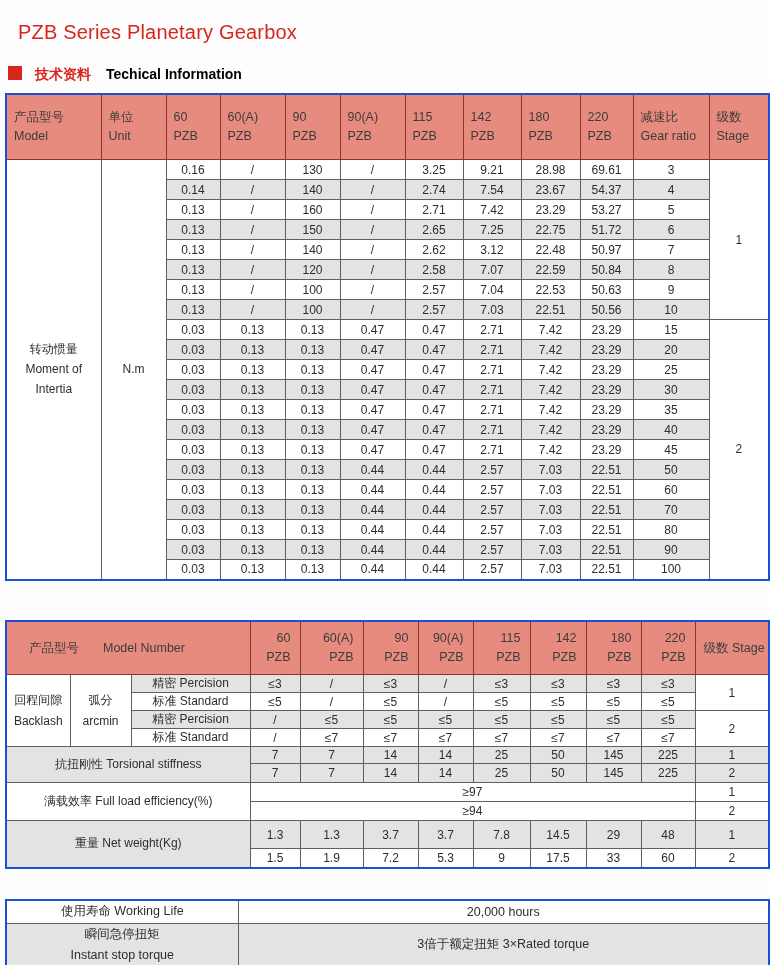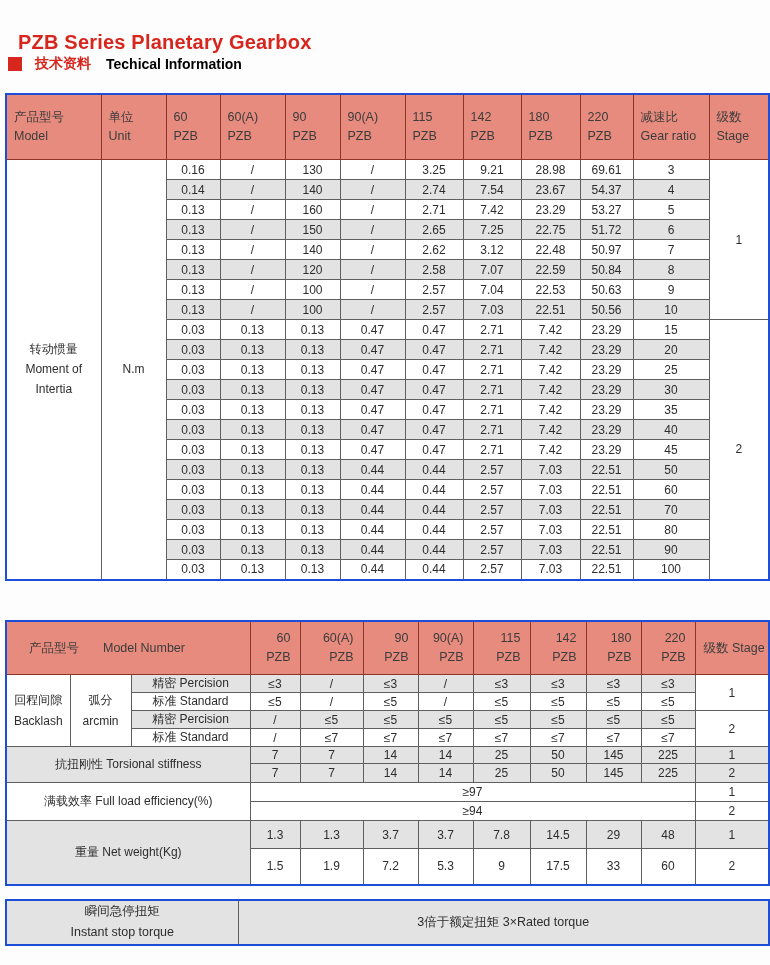--- a/index.html
+++ b/index.html
@@ -1,19 +1,19 @@
 <!DOCTYPE html>
 <html><head>
 <meta charset="utf-8">
 <style>
   html,body{margin:0;padding:0}
   body{font-family:"Liberation Sans","DejaVu Sans",sans-serif;background:#ffffff}
   .page{position:relative;width:770px;height:965px;background:#fdfdfd;overflow:hidden}
-  .title{position:absolute;left:18px;top:18px;font-size:20px;font-weight:700;color:#d7261d;letter-spacing:.2px}
-  .section{position:absolute;left:8px;top:55px;display:flex;align-items:center}
+  .title{position:absolute;left:18px;top:8px;font-size:20px;font-weight:400;color:#d7261d;letter-spacing:.2px}
+  .section{position:absolute;left:8px;top:66px;display:flex;align-items:flex-start}
   .sq{width:14px;height:14px;background:#d7261d;display:inline-block}
   .sec-cn{color:#d7261d;font-weight:700;font-size:14px;margin-left:13px}
   .sec-en{color:#000000;font-weight:700;font-size:14px;margin-left:15px}
   table.t{position:absolute;left:5px;width:763px;border-collapse:collapse;table-layout:fixed;border:2px solid #1d4ed8;background:#fff}
   .t th,.t td{border:1px solid #5f5f5f;font-size:12px;color:#2d2d2d;text-align:center;vertical-align:middle;padding:0 2px;overflow:hidden}
   .t thead th{background:#e78b7e;border:1px solid #8e352a;color:#3c3c3c;font-weight:400;text-align:left;vertical-align:middle;padding:4px 0 4px 7px;white-space:pre-line;line-height:1.5;font-size:12.5px}
   .t1 thead th{height:56px}
   .t1 tbody tr{height:20px}
   tr.stripe{background:#e3e3e3}
   .left{text-align:left;padding-left:7px}
@@ -453,40 +453,44 @@
           <td>1.3</td>
           <td>1.3</td>
           <td>3.7</td>
           <td>3.7</td>
           <td>7.8</td>
           <td>14.5</td>
           <td>29</td>
           <td>48</td>
           <td class="stage-right">1</td>
         </tr>
-        <tr style="height: 36px;">
+        <tr style="height: 19px;">
           <td>1.5</td>
           <td>1.9</td>
           <td>7.2</td>
           <td>5.3</td>
           <td>9</td>
           <td>17.5</td>
           <td>33</td>
           <td>60</td>
           <td class="stage-right">2</td>
         </tr>
       </tbody>
   </table>
 
   <table class="t t3" style="top:899px">
     <colgroup>
         <col style="width:232px">
         <col style="width:531px">
       </colgroup>
     <tbody>
+      <tr style="height:23px">
+        <td class="left">使用寿命 Working Life</td>
+        <td>20,000 hours</td>
+      </tr>
       <tr style="height:38px" class="stripe">
         <td class="left prewrap">瞬间急停扭矩
 Instant stop torque</td>
         <td>3倍于额定扭矩  3×Rated torque</td>
       </tr>
     </tbody>
   </table>
 
 </div>
 

